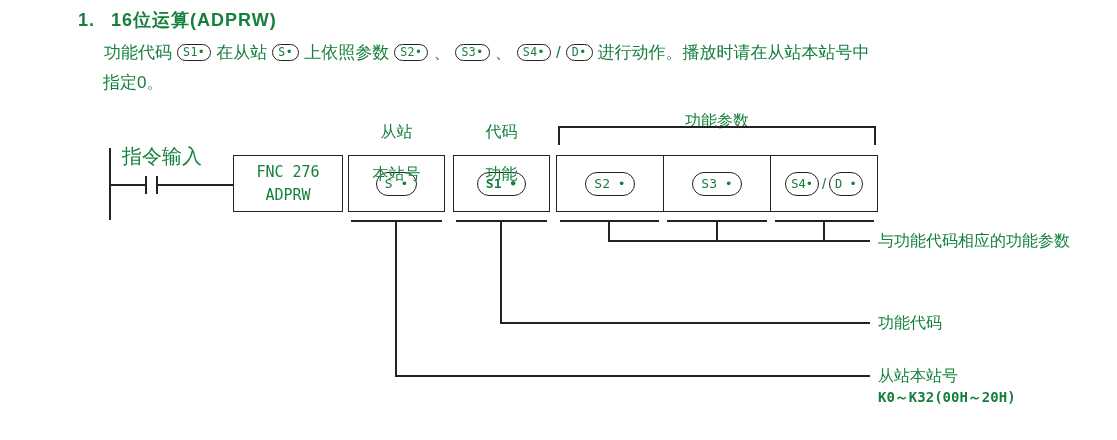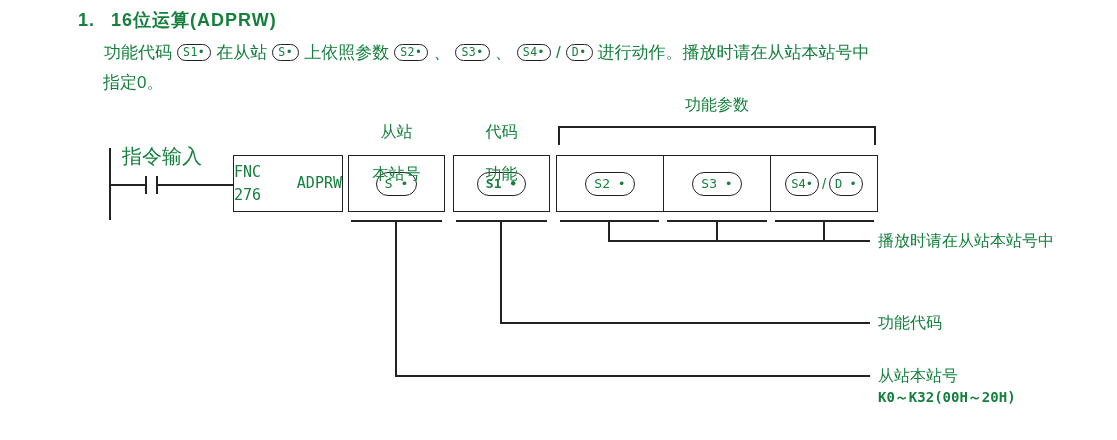--- a/index.html
+++ b/index.html
@@ -35,21 +35,21 @@
   .ptext{margin:0 1px;}
   
   .hline,.vline{position:absolute;background:#222;}
   
   .opbox{
     position:absolute;top:155px;height:57px;
     border:1.6px solid #222;box-sizing:border-box;
     display:flex;align-items:center;justify-content:center;
     background:#fff;
   }
-  #fnc-box{left:185px;width:110px;
+  #fnc-box{left:185px;width:110px;flex-direction:column;
     font-family:"DejaVu Sans Mono",monospace;font-size:15px;line-height:23px;}
   #box-s{left:300px;width:97px;}
   #box-s1{left:405px;width:97px;font-weight:bold;}
   #box-params{left:508px;width:322px;padding:0;}
   .pcell{
     flex:1;height:100%;display:flex;align-items:center;justify-content:center;
     border-right:1.6px solid #222;box-sizing:border-box;gap:2px;
   }
   .pcell:last-child{border-right:none;}
   .oval{
@@ -61,21 +61,21 @@
   }
   .oval.small{padding:0 5px;font-size:12px;}
   .slash{font-size:15px;margin:0 1px;}
   
   .col-label{
     position:absolute;top:100px;text-align:center;
     font-size:16px;line-height:21px;white-space:pre-line;
   }
   #label-slave{left:300px;width:97px;}
   #label-func{left:405px;width:97px;}
-  #label-params{left:508px;width:322px;top:94px;}
+  #label-params{left:508px;width:322px;top:110px;}
   
   #input-label{
     position:absolute;left:74px;top:143px;font-size:20px;white-space:nowrap;
   }
   
   .callout{
     position:absolute;left:830px;font-size:16px;white-space:nowrap;
   }
   #callout-params{top:231px;}
   #callout-func{top:313px;}
@@ -149,21 +149,21 @@
   <div class="hline" style="left:303px;top:220px;width:91px;height:2px;"></div>
   <div class="hline" style="left:408px;top:220px;width:91px;height:2px;"></div>
   <div class="hline" style="left:512px;top:220px;width:99px;height:2px;"></div>
   <div class="hline" style="left:619px;top:220px;width:100px;height:2px;"></div>
   <div class="hline" style="left:727px;top:220px;width:99px;height:2px;"></div>
 
   <div class="vline" style="left:560px;top:222px;width:2px;height:18px;"></div>
   <div class="vline" style="left:668px;top:222px;width:2px;height:18px;"></div>
   <div class="vline" style="left:775px;top:222px;width:2px;height:18px;"></div>
   <div class="hline" style="left:560px;top:240px;width:262px;height:2px;"></div>
-  <div id="callout-params" class="callout">播放时请在从站本站号中</div>
+  <div id="callout-params" class="callout">与功能代码相应的功能参数</div>
 
   <div class="vline" style="left:452px;top:222px;width:2px;height:100px;"></div>
   <div class="hline" style="left:452px;top:322px;width:370px;height:2px;"></div>
   <div id="callout-func" class="callout">功能代码</div>
 
   <div class="vline" style="left:347px;top:222px;width:2px;height:153px;"></div>
   <div class="hline" style="left:347px;top:375px;width:475px;height:2px;"></div>
   <div id="callout-slave" class="callout">从站本站号</div>
   <div id="callout-slave-range" class="callout mono">K0～K32(00H～20H)</div>
 

